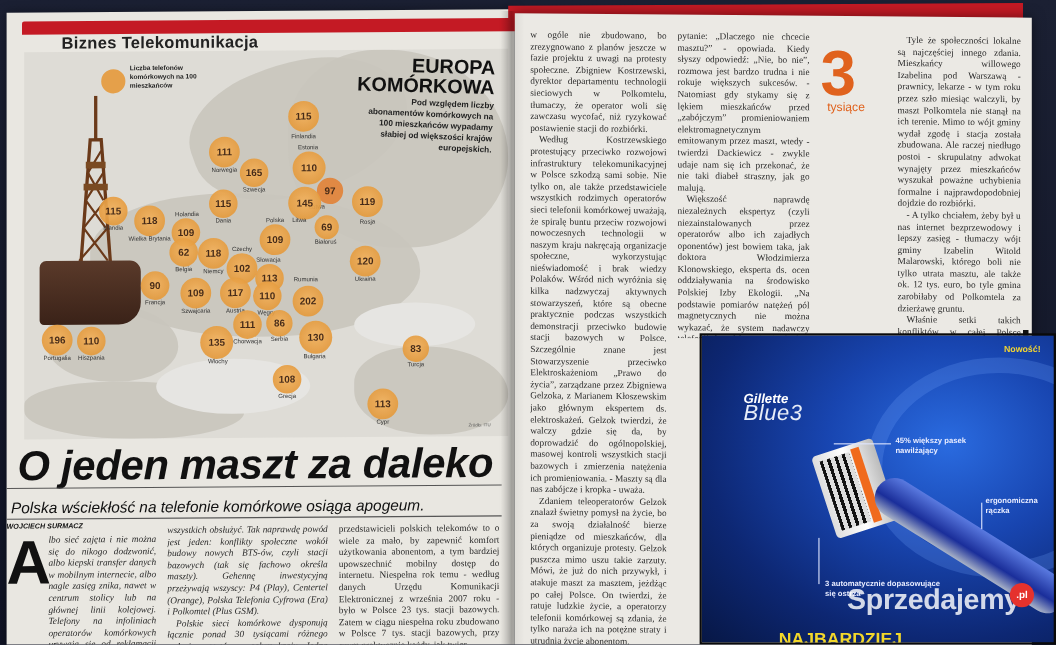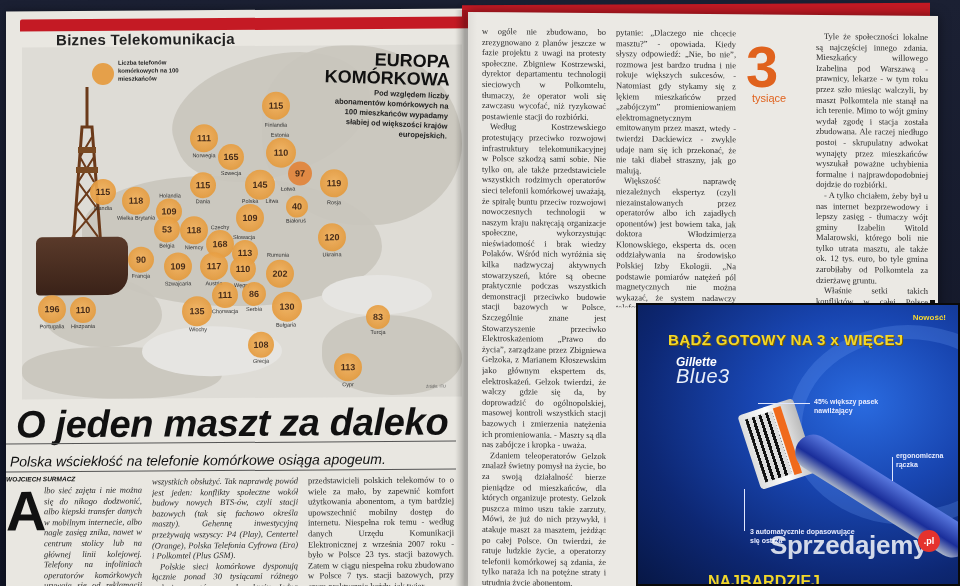--- a/index.html
+++ b/index.html
@@ -186,41 +186,41 @@
       <div class="bubble" style="left:240px;top:46px;width:28px;height:28px;">115</div>
       <div class="country" style="left:254px;top:76px;">Finlandia</div>
       <div class="bubble" style="left:168px;top:78px;width:28px;height:28px;">111</div>
       <div class="country" style="left:182px;top:106px;">Norwegia</div>
       <div class="bubble" style="left:196px;top:98px;width:26px;height:26px;">165</div>
       <div class="country" style="left:209px;top:124px;">Szwecja</div>
       <div class="bubble" style="left:244px;top:92px;width:30px;height:30px;">110</div>
       <div class="country" style="left:258px;top:86px;">Estonia</div>
       <div class="bubble" style="left:254px;top:116px;width:24px;height:24px;background:#e2843a;margin-left:12px;">97</div>
       <div class="country" style="left:266px;top:140px;">Łotwa</div>
-      <div class="bubble" style="left:223px;top:124px;width:30px;height:30px;">145</div>
+      <div class="bubble" style="left:240px;top:124px;width:30px;height:30px;">145</div>
       <div class="country" style="left:250px;top:152px;">Litwa</div>
       <div class="bubble" style="left:298px;top:124px;width:28px;height:28px;">119</div>
       <div class="country" style="left:312px;top:154px;">Rosja</div>
       <div class="bubble" style="left:168px;top:126px;width:26px;height:26px;">115</div>
       <div class="country" style="left:181px;top:152px;">Dania</div>
       <div class="bubble" style="left:68px;top:132px;width:26px;height:26px;">115</div>
       <div class="country" style="left:81px;top:158px;">Irlandia</div>
       <div class="bubble" style="left:100px;top:140px;width:28px;height:28px;">118</div>
       <div class="country" style="left:114px;top:168px;">Wielka Brytania</div>
       <div class="bubble" style="left:134px;top:152px;width:26px;height:26px;">109</div>
       <div class="country" style="left:148px;top:146px;">Holandia</div>
-      <div class="bubble" style="left:264px;top:150px;width:22px;height:22px;">40</div>
+      <div class="bubble" style="left:264px;top:150px;width:22px;height:22px;">69</div>
       <div class="country" style="left:274px;top:172px;">Białoruś</div>
       <div class="bubble" style="left:214px;top:158px;width:28px;height:28px;">109</div>
       <div class="country" style="left:228px;top:152px;">Polska</div>
-      <div class="bubble" style="left:132px;top:170px;width:26px;height:26px;">53</div>
+      <div class="bubble" style="left:132px;top:170px;width:26px;height:26px;">62</div>
       <div class="country" style="left:145px;top:196px;">Belgia</div>
       <div class="bubble" style="left:158px;top:170px;width:28px;height:28px;">118</div>
       <div class="country" style="left:172px;top:198px;">Niemcy</div>
-      <div class="bubble" style="left:184px;top:184px;width:28px;height:28px;">168</div>
+      <div class="bubble" style="left:184px;top:184px;width:28px;height:28px;">102</div>
       <div class="country" style="left:198px;top:178px;">Czechy</div>
       <div class="bubble" style="left:296px;top:178px;width:28px;height:28px;">120</div>
       <div class="country" style="left:310px;top:206px;">Ukraina</div>
       <div class="bubble" style="left:210px;top:194px;width:26px;height:26px;">113</div>
       <div class="country" style="left:222px;top:188px;">Słowacja</div>
       <div class="bubble" style="left:106px;top:200px;width:26px;height:26px;">90</div>
       <div class="country" style="left:119px;top:226px;">Francja</div>
       <div class="bubble" style="left:142px;top:206px;width:28px;height:28px;">109</div>
       <div class="country" style="left:156px;top:234px;">Szwajcaria</div>
       <div class="bubble" style="left:178px;top:206px;width:28px;height:28px;">117</div>
@@ -290,21 +290,20 @@
   </div>
   <div class="gutter"></div>
 
   <div class="big-three">3</div>
   <div class="tysiace">tysiące</div>
   <div class="end-mark"></div>
 
   <div class="ad">
     <div class="ad-swirl"></div>
     <div class="ad-new">Nowość!</div>
-    <div class="ad-headline">BĄDŹ GOTOWY NA 3 x WIĘCEJ</div>
     <div class="ad-brand">Gillette</div>
     <div class="ad-product">Blue3</div>
     <div class="razor-head">
       <div class="razor-blades"></div>
       <div class="razor-strip"></div>
     </div>
     <div class="razor-handle"></div>
 
     <div class="ad-line" style="left:120px;top:98px;width:52px;height:1px;"></div>
     <div class="ad-callout" style="left:176px;top:92px;width:90px;">45% większy pasek nawilżający</div>

